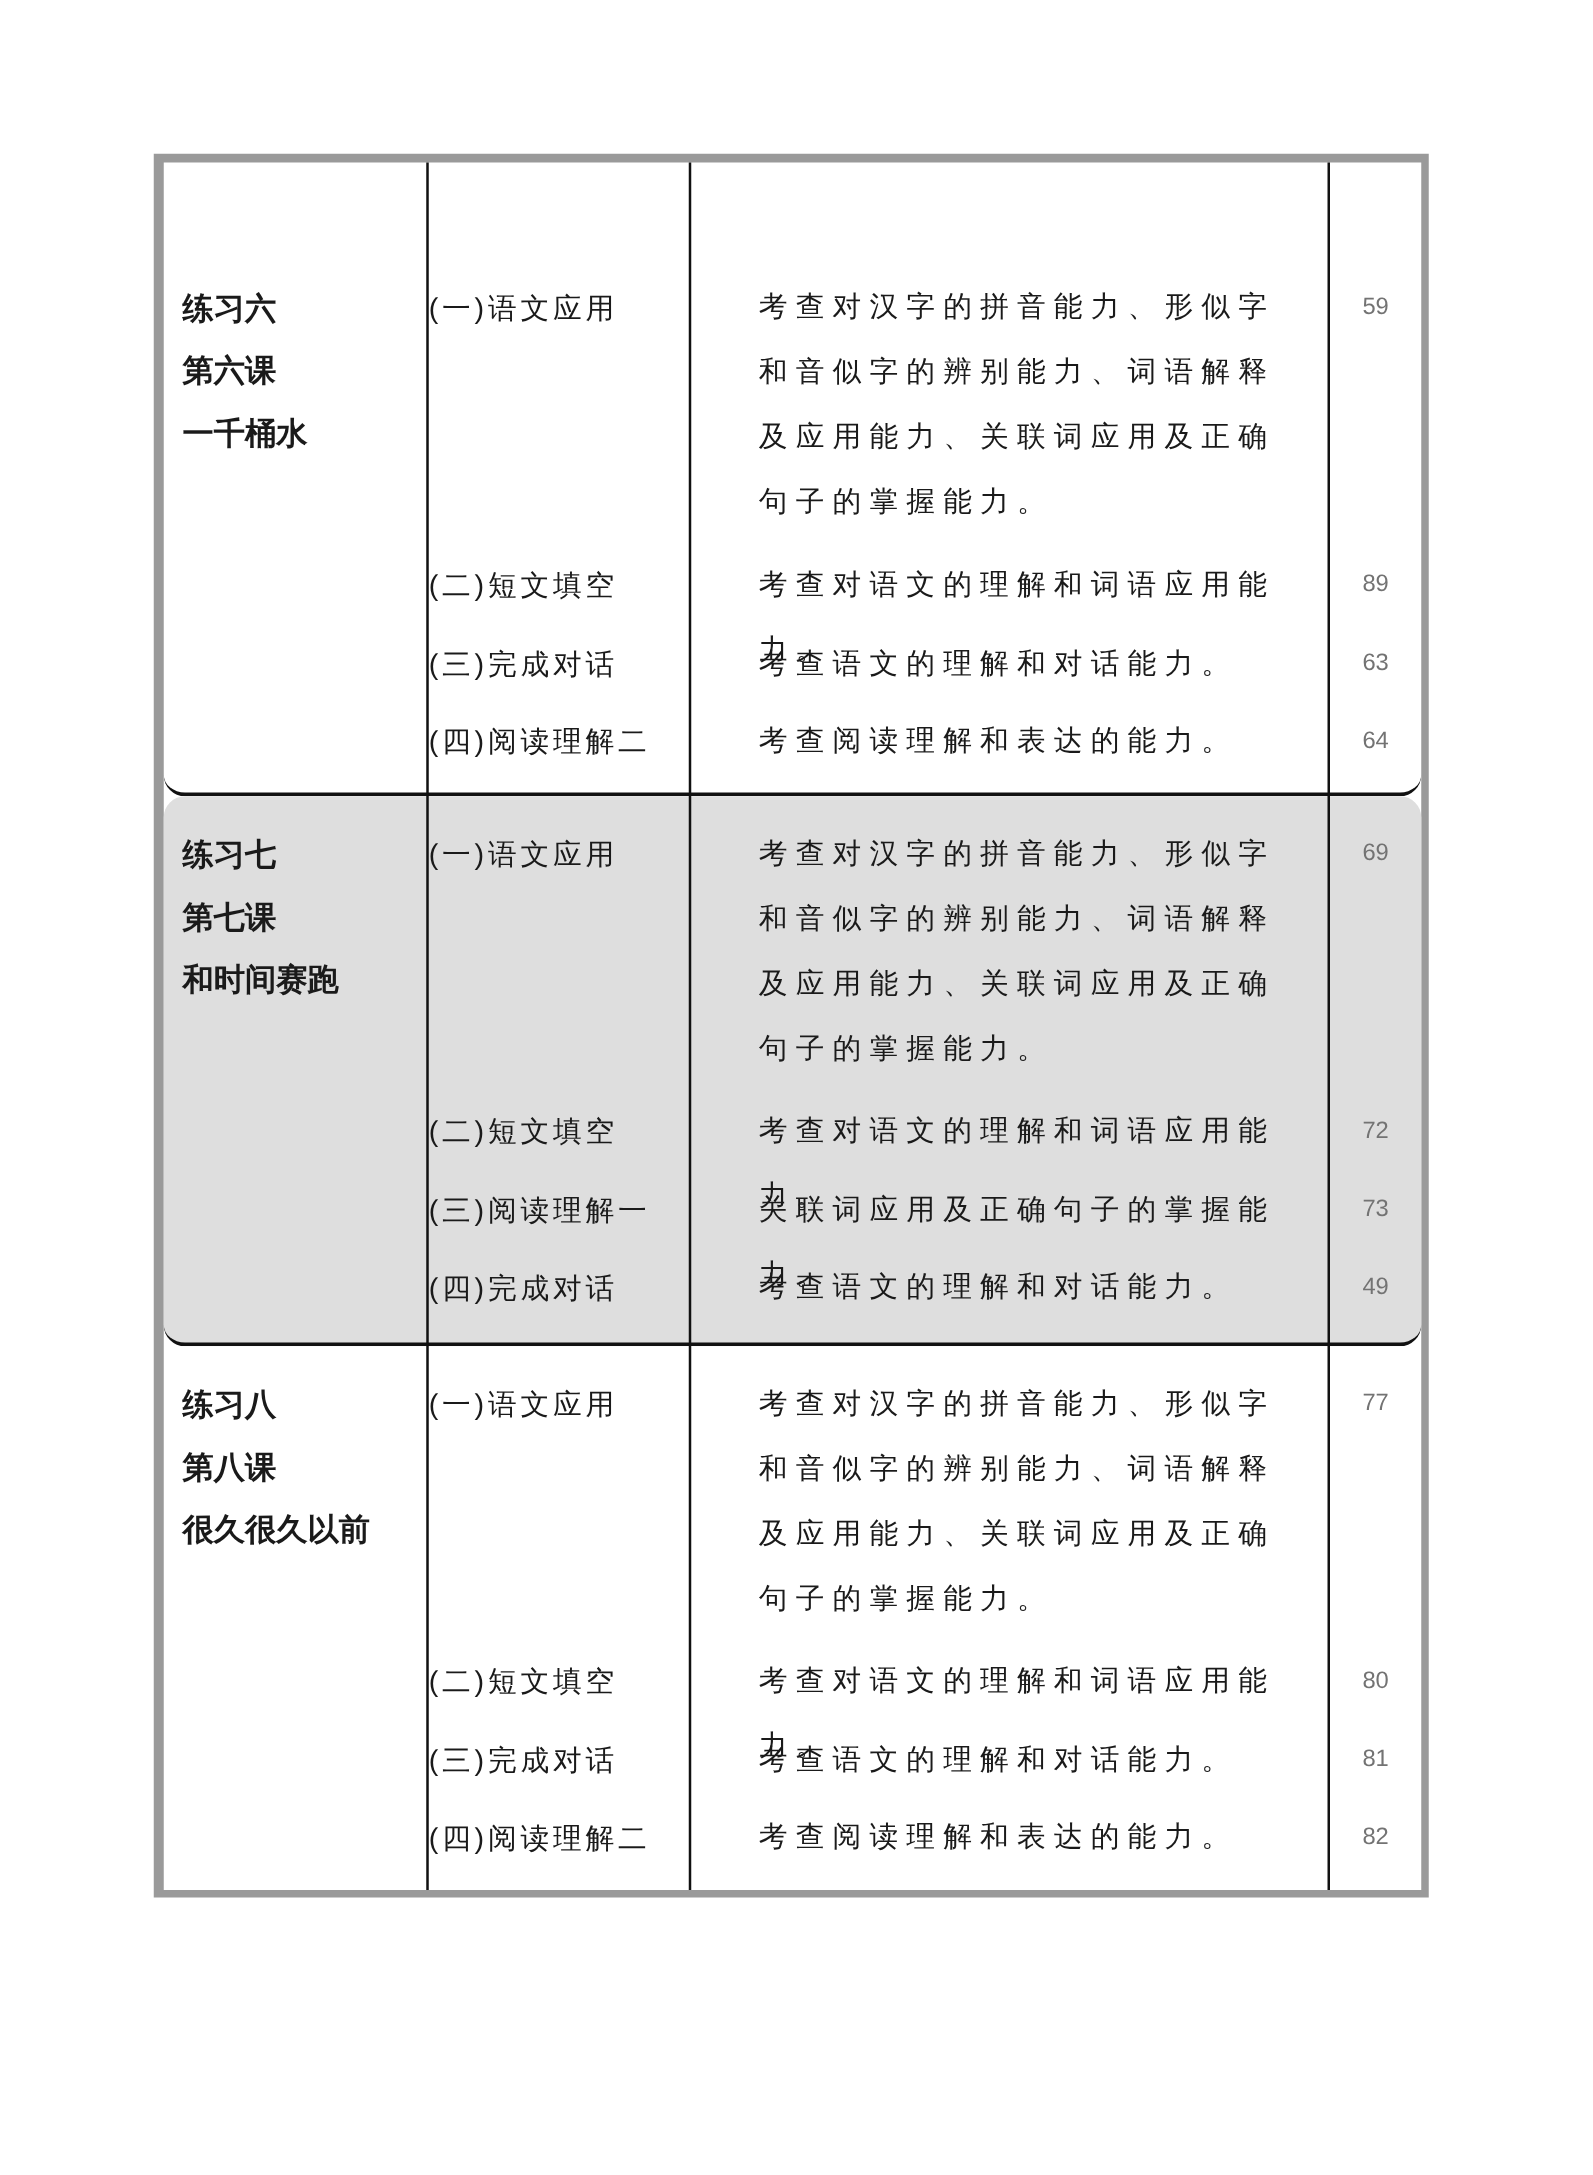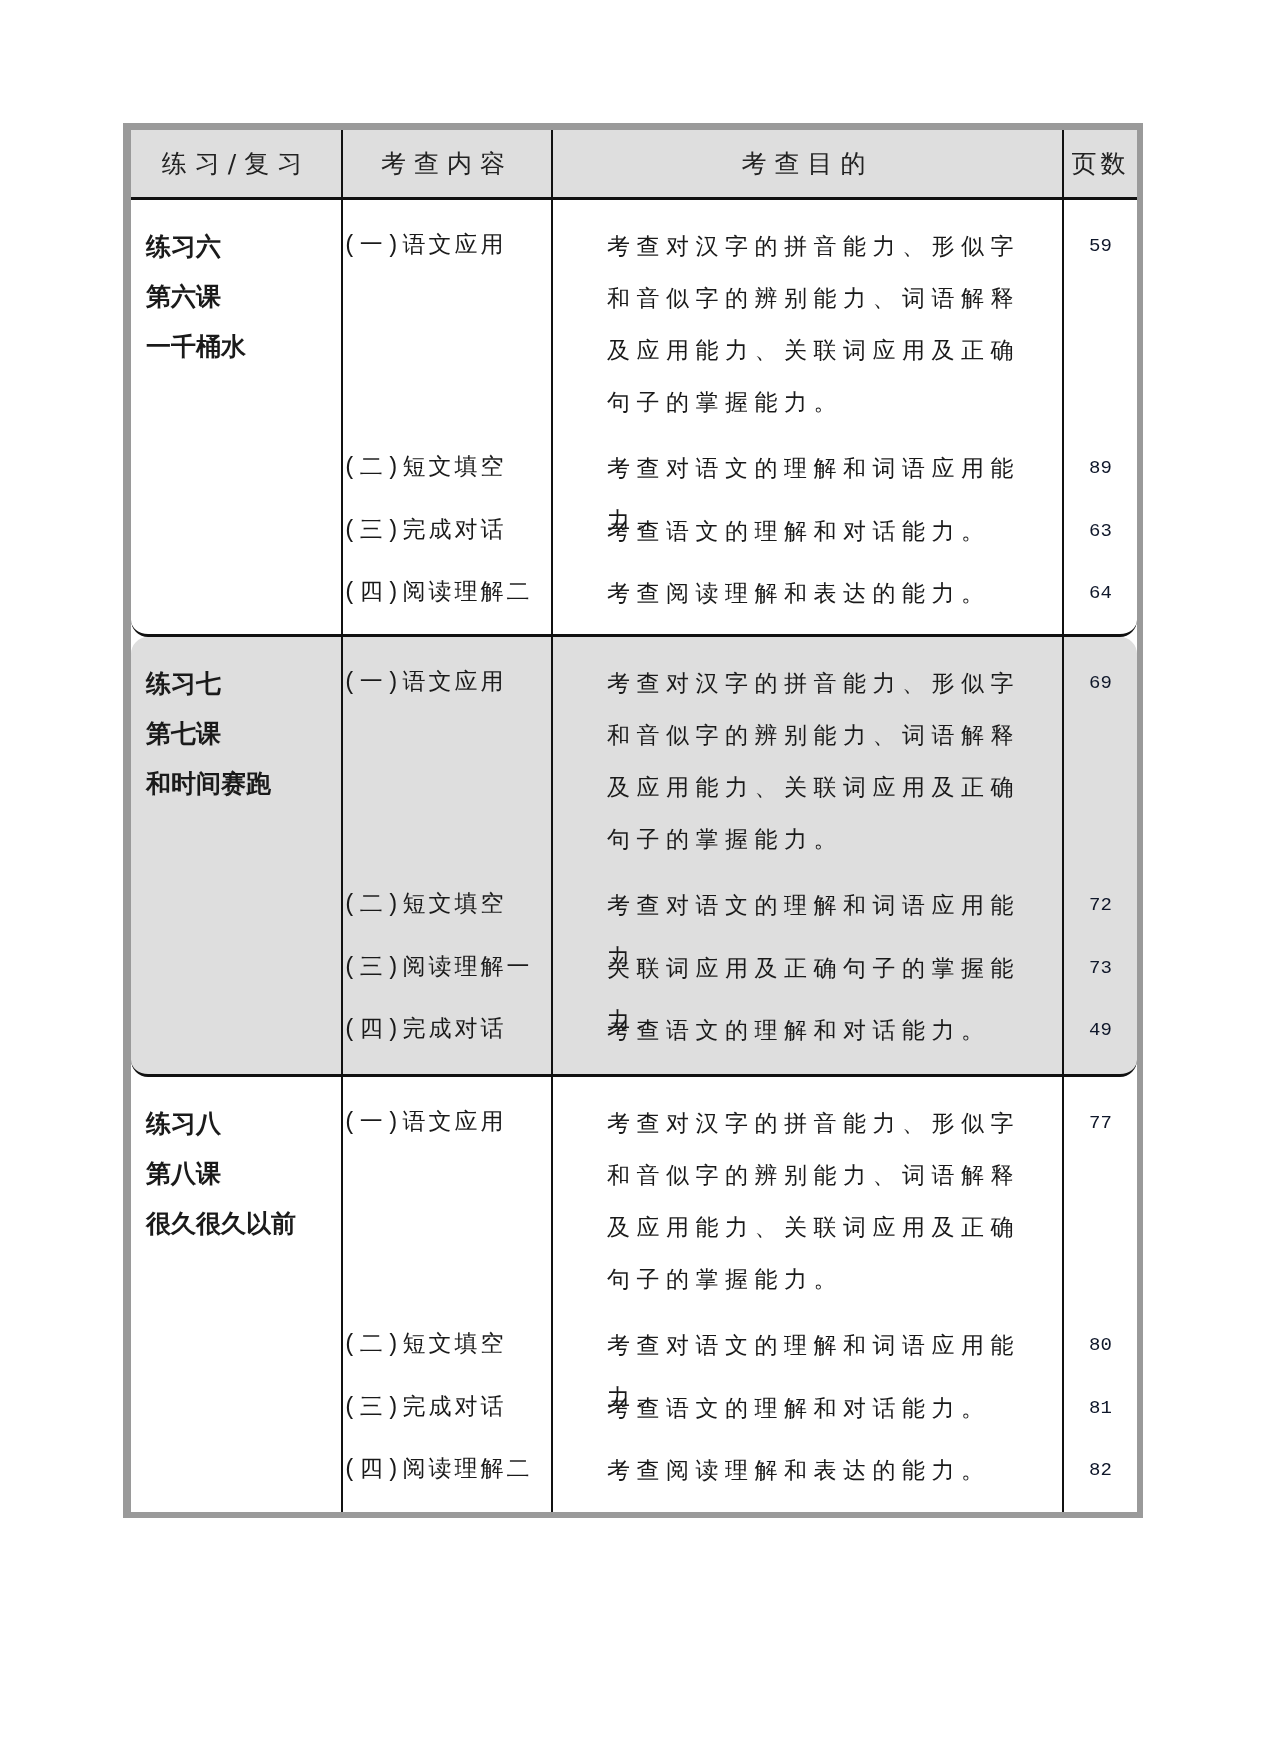--- a/index.html
+++ b/index.html
@@ -12,36 +12,30 @@
          border-bottom:3px solid #111; box-sizing:border-box; }
   .hcell { position:absolute; top:0; height:67px; display:flex; align-items:center; justify-content:center;
            font-size:25px; letter-spacing:8px; color:#222; }
   .vline { position:absolute; top:0; width:2px; background:#111; }
   .section { position:absolute; left:0; width:1006px; box-sizing:border-box; border-bottom:3px solid #111;border-radius:17px; }
   .section.last { border-bottom:none; }
   .section.gray { background:#dedede;padding-left:23px; }
   .lesson { position:absolute; left:15px; top:22px; font-size:25px; font-weight:bold; line-height:50px; color:#1a1a1a; }
   .lesson div { white-space:nowrap; }
   .item { position:absolute; left:0; width:1006px; }
-  .content { position:absolute; left:212px; font-family:Liberation Mono, monospace; font-size:23px; letter-spacing:3px; white-space:nowrap; line-height:52px; }
+  .content { position:absolute; left:212px; font-family:Liberation Sans, sans-serif; font-size:23px; letter-spacing:3px; white-space:nowrap; line-height:52px; }
   .purpose { position:absolute; left:454px; width:440px; font-family:"DejaVu Serif", serif; font-size:23px; letter-spacing:6.5px; line-height:52px; word-break:break-all;margin-left:22px; }
-  .page { position:absolute; left:933px; width:73px; text-align:center; font-family:Liberation Mono, monospace; font-size:19px; line-height:52px; color:#0f172a; }
+  .page { position:absolute; left:933px; width:73px; text-align:center; font-family:Liberation Sans, sans-serif; font-size:19px; line-height:52px; color:#737373; }
 </style>
 </head>
 <body>
 
 <div class="frame">
   <div class="table">
 
-    <div class="hdr">
-      <div class="hcell" style="left:0;width:210px;">练习/复习</div>
-      <div class="hcell" style="left:212px;width:208px;">考查内容</div>
-      <div class="hcell" style="left:422px;width:509px;">考查目的</div>
-      <div class="hcell" style="left:933px;width:73px;letter-spacing:4px;">页数</div>
-    </div>
 
     <div class="section" style="top:70px;height:437px;">
       <div class="lesson">
         <div>练习六</div>
         <div>第六课</div>
         <div>一千桶水</div>
       </div>
       <div class="item" style="top:20px;">
         <div class="content">(一)语文应用</div>
         <div class="purpose">考查对汉字的拼音能力、形似字和音似字的辨别能力、词语解释及应用能力、关联词应用及正确句子的掌握能力。</div>

